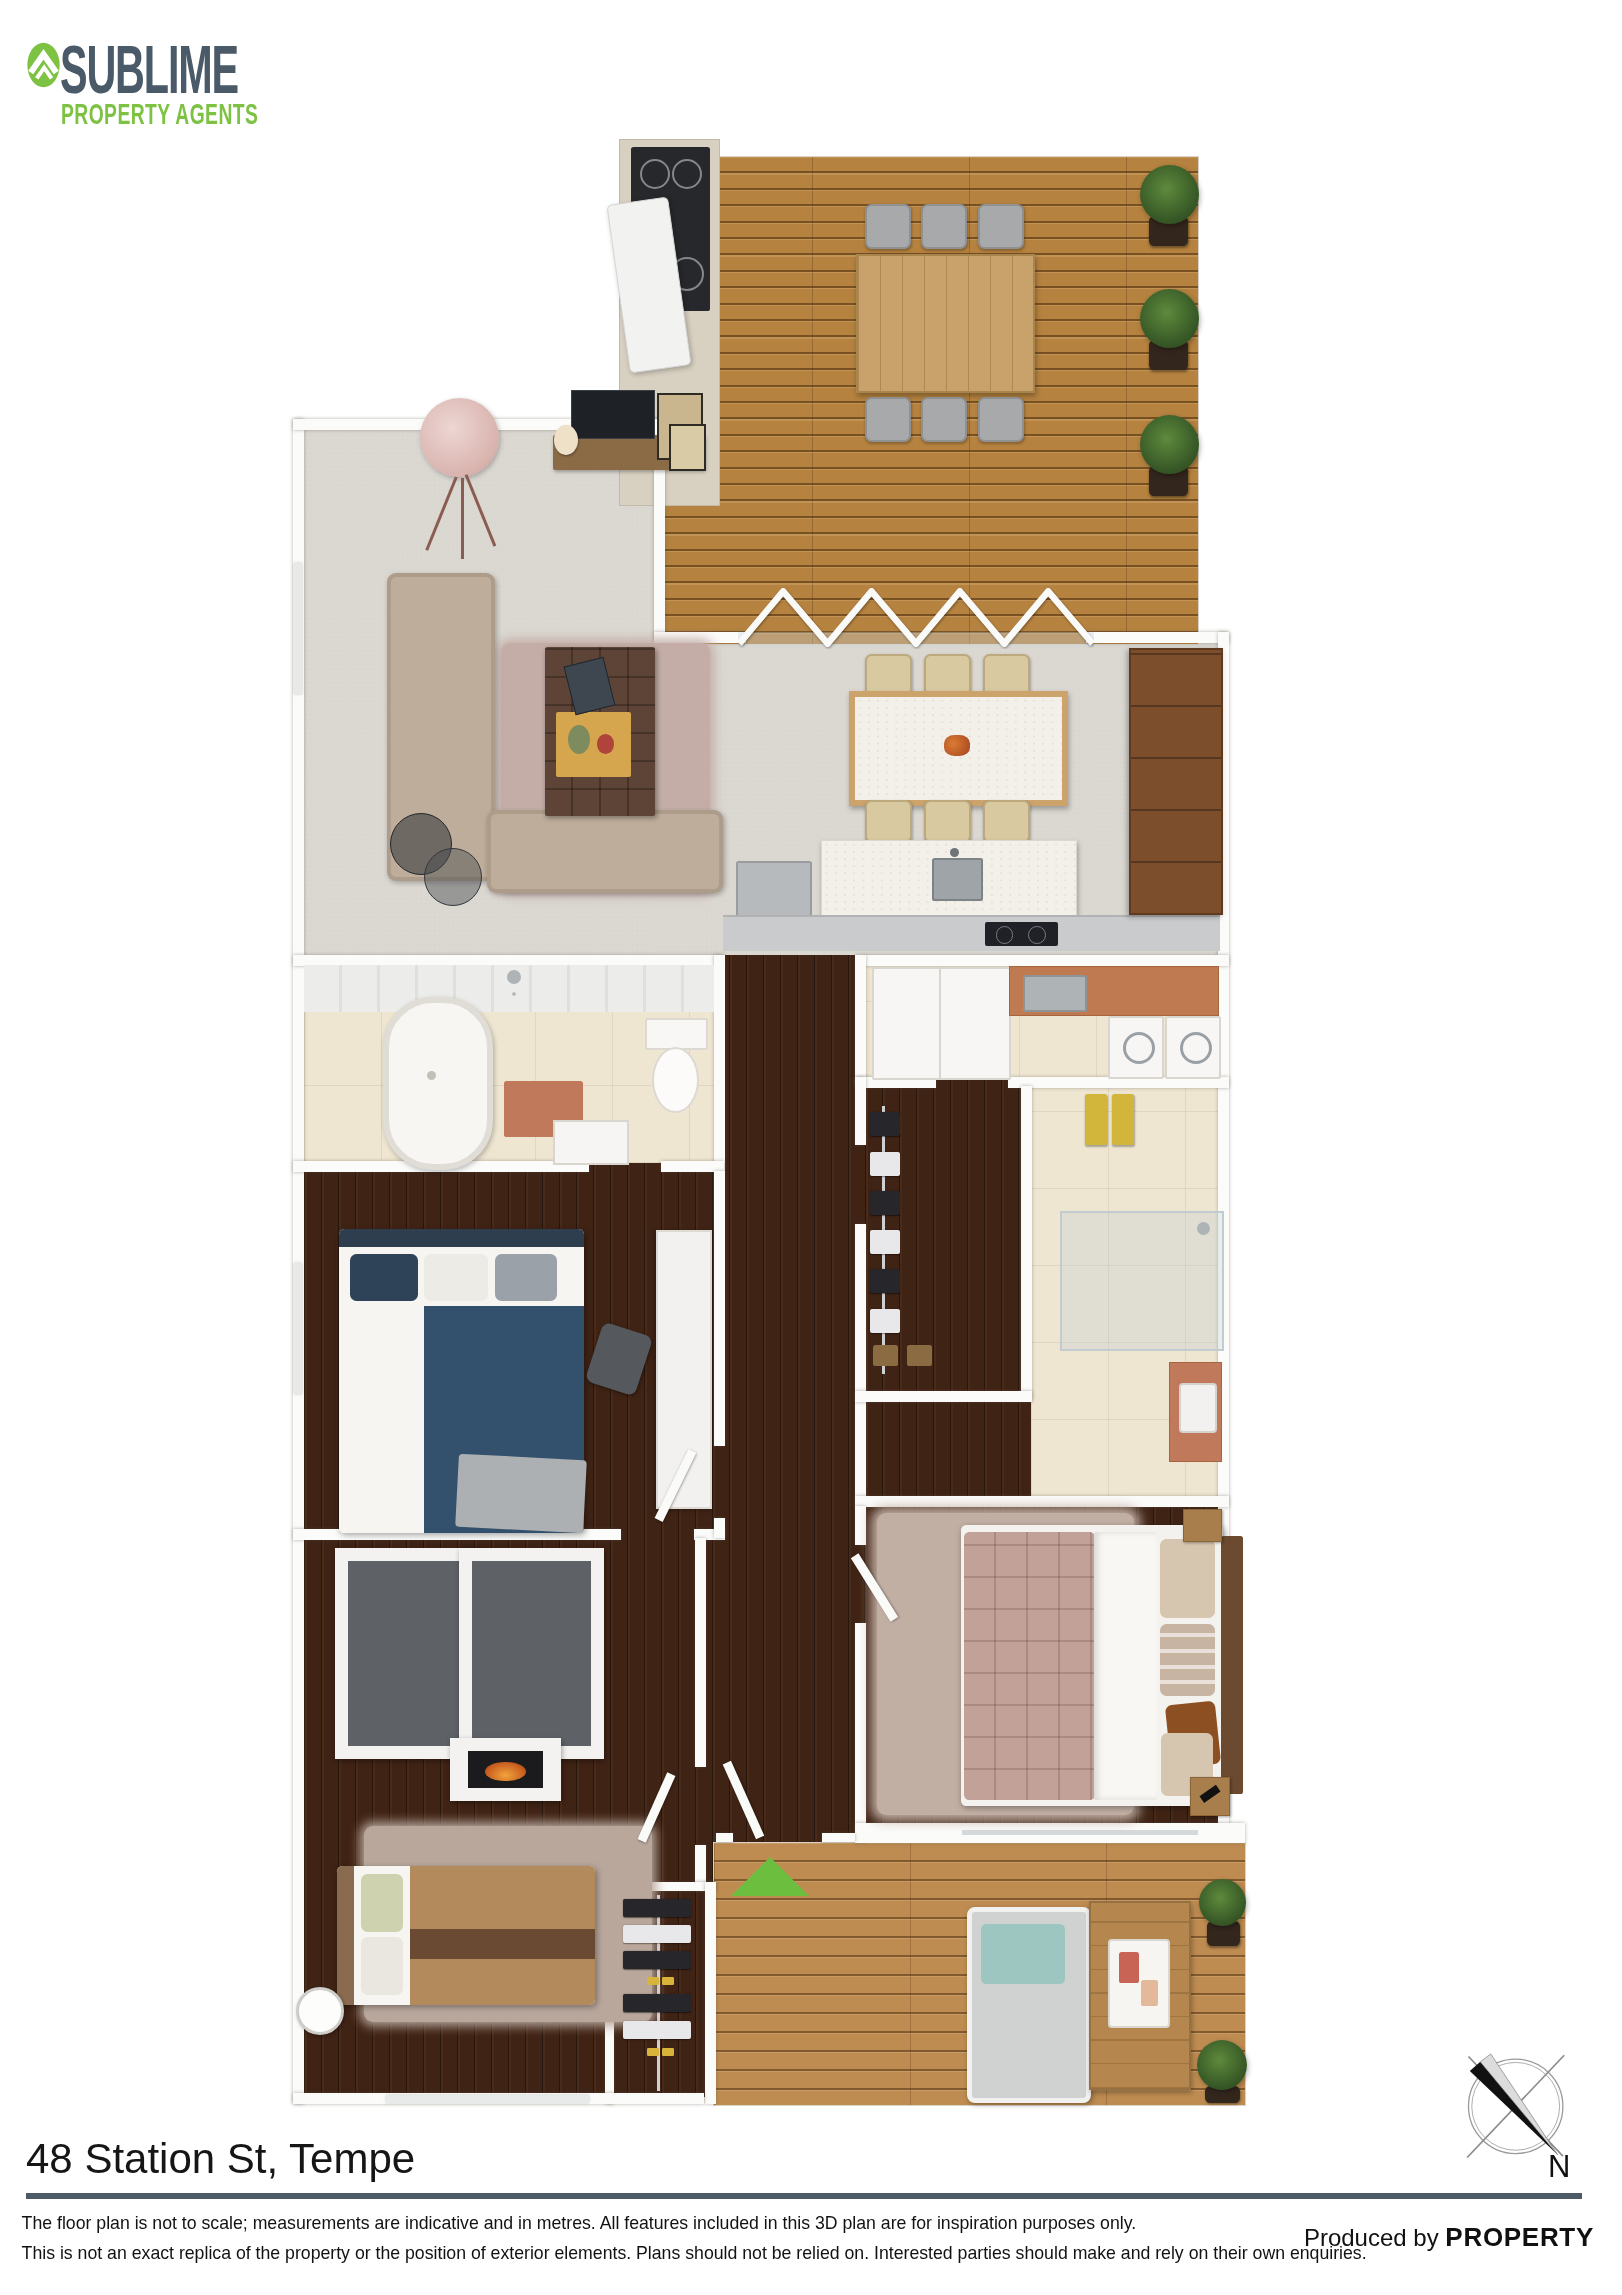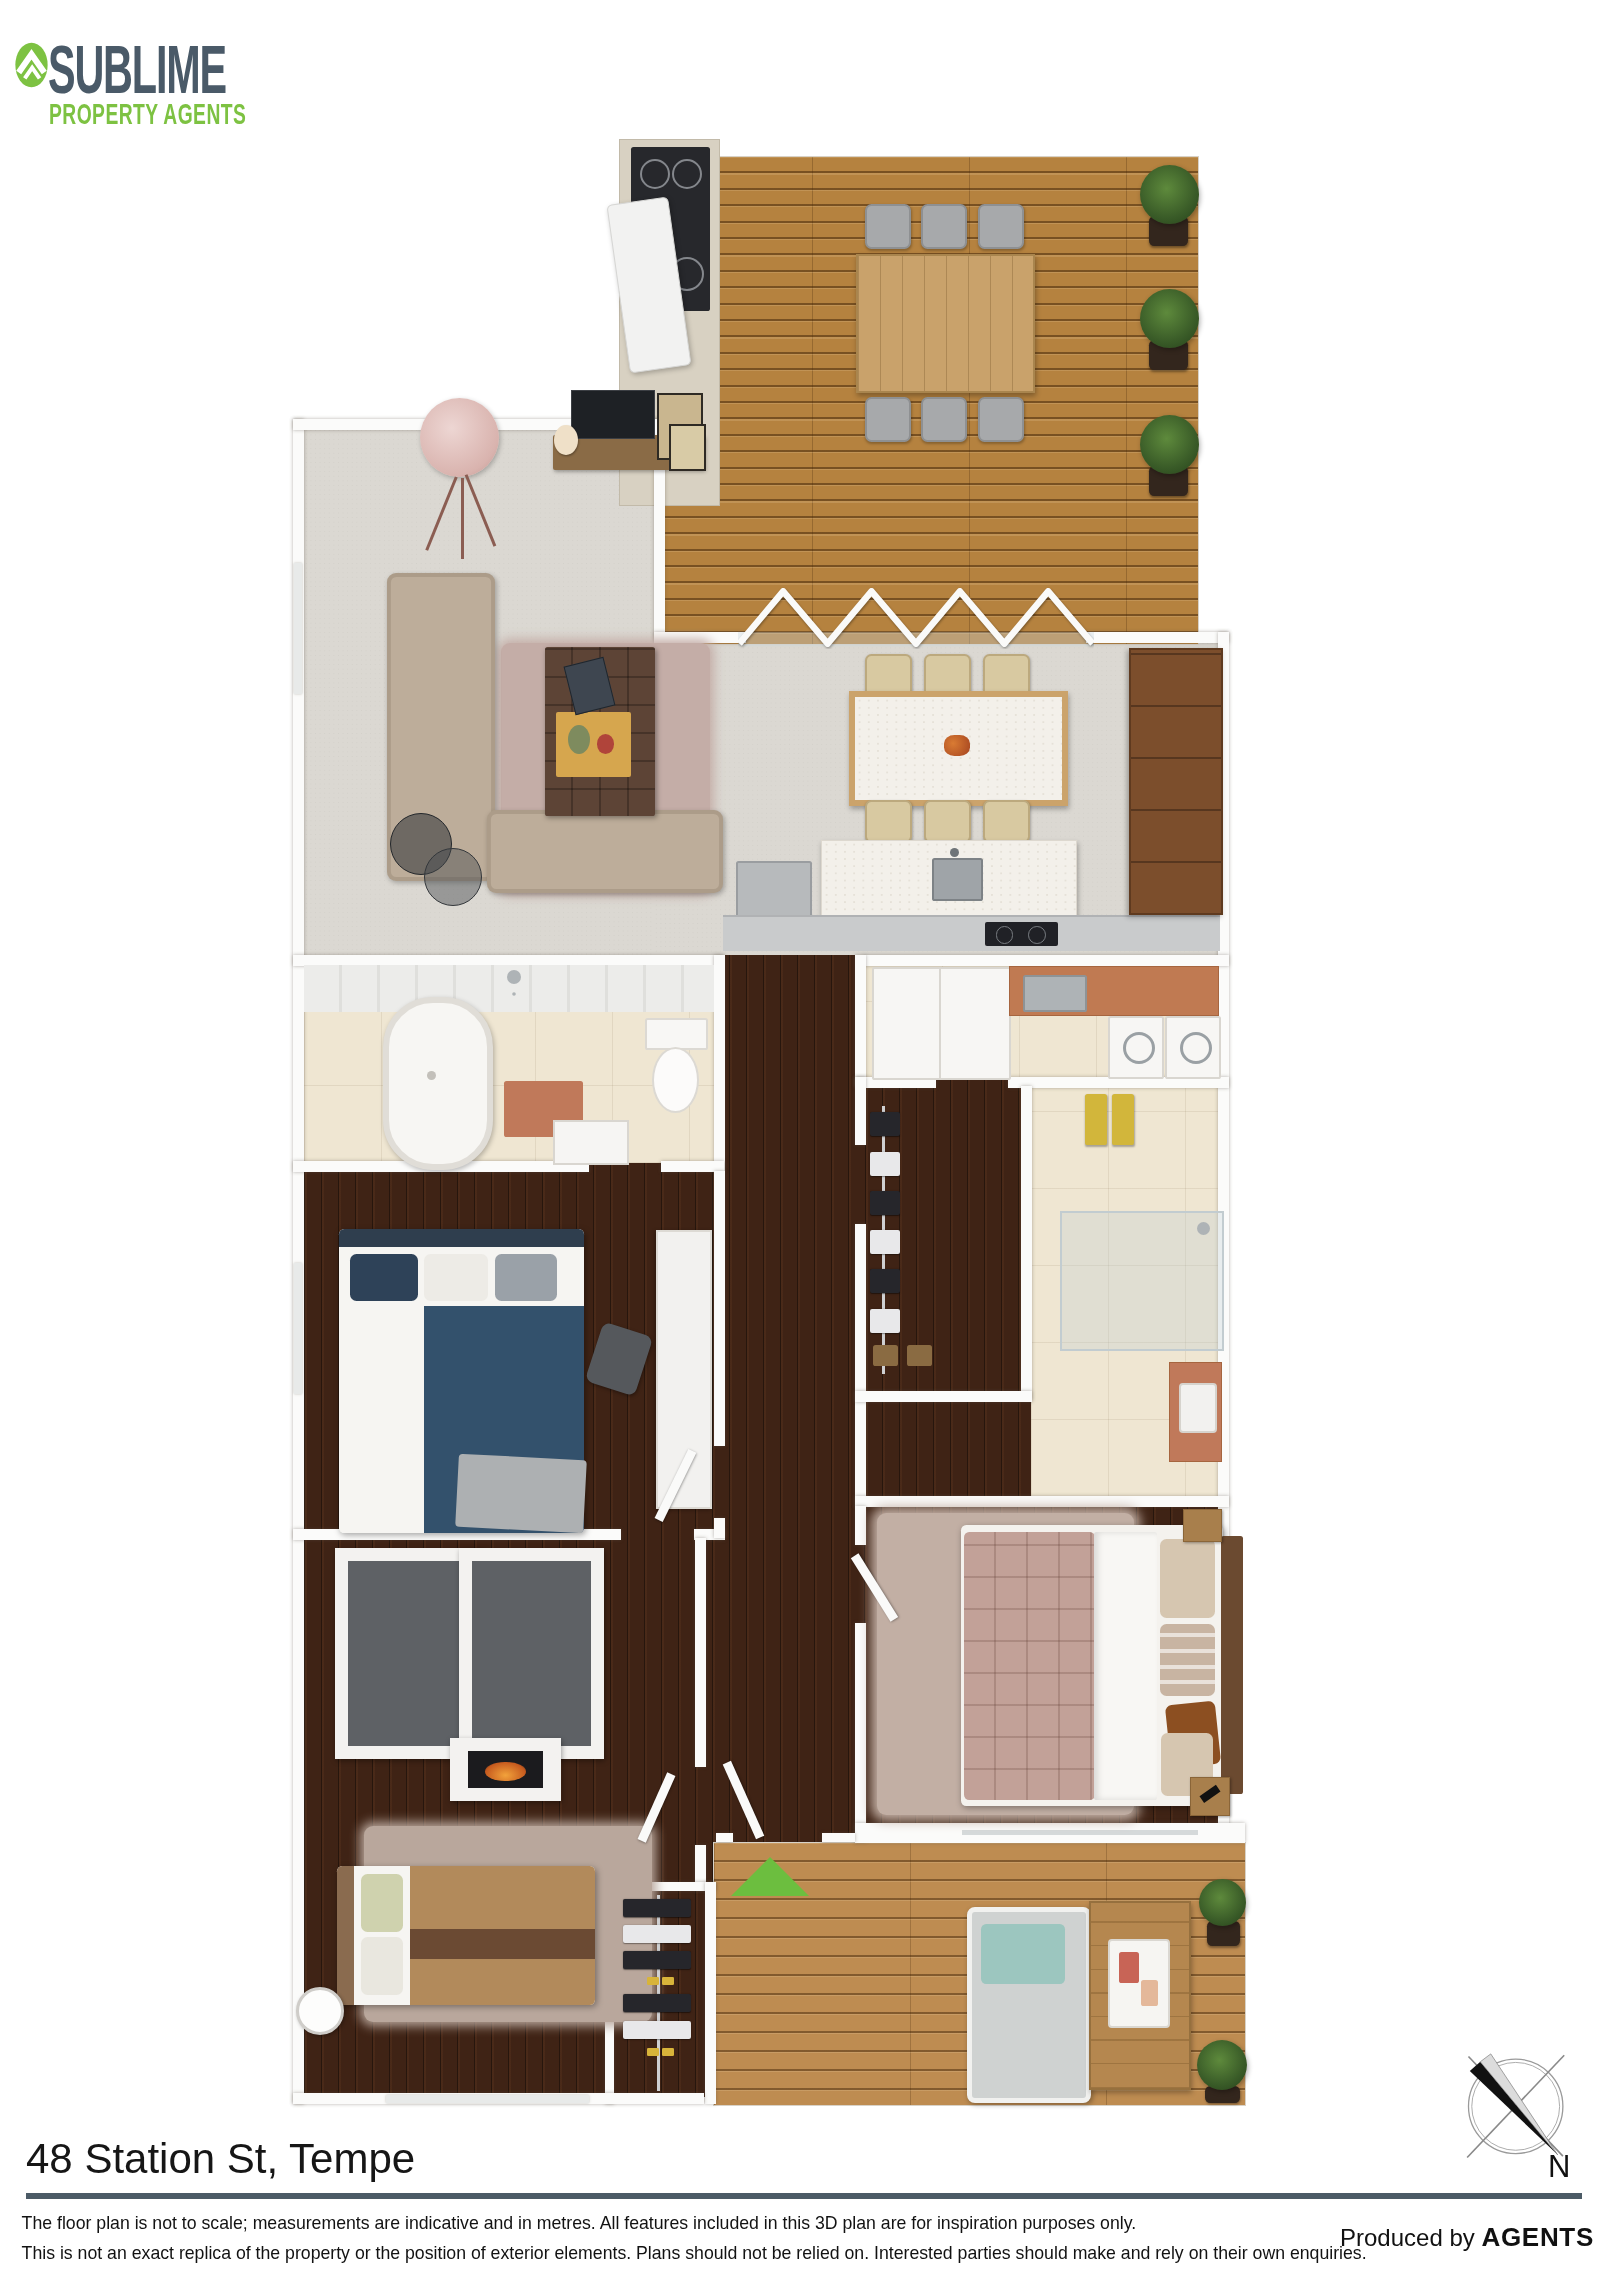--- a/index.html
+++ b/index.html
@@ -25,21 +25,21 @@
   .quilt{background-color:#C2A198;background-image:repeating-linear-gradient(0deg, transparent 0 30px, rgba(90,55,45,.22) 30px 32px),repeating-linear-gradient(90deg, transparent 0 30px, rgba(90,55,45,.22) 30px 32px);border-radius:5.2px;}
   .whitegoods{background:#F7F6F4;border:2px solid #D9D6D0;border-radius:2.6px;}
   .rug{border-radius:9.2px;}
   .garment-d{background:#26262B;border-radius:2px;box-shadow:0 0.7px 1.3px rgba(0,0,0,.5);}
   .garment-l{background:#E8E8EA;border-radius:2px;box-shadow:0 0.7px 1.3px rgba(0,0,0,.4);}
   .txt{position:absolute;white-space:nowrap;}
 </style>
 </head>
 <body>
 
-<div class="abs" style="left:14px;top:34px;width:275px;height:98px;">
+<div class="abs" style="left:26px;top:34px;width:275px;height:98px;">
   <svg width="35" height="48" viewBox="0 0 52 70" style="position:absolute;left:0;top:6.5px;">
     <ellipse cx="26" cy="35" rx="24" ry="33" fill="#7DC242"></ellipse>
     <polyline points="7,46 26,19 45,46" fill="none" stroke="#ffffff" stroke-width="9" stroke-linejoin="miter"></polyline>
     <polyline points="16,55 27,39 38,55" fill="none" stroke="#ffffff" stroke-width="6"></polyline>
   </svg>
   <div class="txt" style="left:34px;top:-3.9px;font-size:69px;font-weight:bold;letter-spacing:-2px;color:#4A5A68;transform:scaleX(.60);transform-origin:left top;">SUBLIME</div>
   <div class="txt" style="left:35px;top:63px;font-size:29.4px;font-weight:bold;letter-spacing:0.7px;color:#7DC242;transform:scaleX(.655);transform-origin:left top;">PROPERTY AGENTS</div>
 </div>
 
 <div class="abs" style="left:0;top:0;width:1623px;height:2295px;">
@@ -298,15 +298,15 @@
   </svg>
   <div class="txt" style="left:90px;top:103px;font-size:31px;color:#111;">N</div>
 </div>
 
 <div class="txt" style="left:26px;top:2135px;font-size:42px;color:#161616;">48 Station St, Tempe</div>
 <div class="abs" style="left:26px;top:2193px;width:1556px;height:5.9px;background:#4C5B66;"></div>
 <div class="txt" style="left:21.6px;top:2213px;font-size:17.7px;color:#121212;">The floor plan is not to scale; measurements are indicative and in metres. All features included in this 3D plan are for inspiration purposes only.</div>
 <div class="txt" style="left:21.6px;top:2243px;font-size:17.7px;color:#121212;">This is not an exact replica of the property or the position of exterior elements. Plans should not be relied on. Interested parties should make and rely on their own enquiries.</div>
 <div class="abs" style="left:1165px;top:2222px;width:429px;text-align:right;font-size:24px;color:#111;">
   <span>Produced by</span>
-  <span style="font-weight:bold;font-size:26px;letter-spacing:0.7px;">AGENTS</span>
+  <span style="font-weight:bold;font-size:26px;letter-spacing:0.7px;">PROPERTY</span>
 </div>
 
 
 </body></html>

